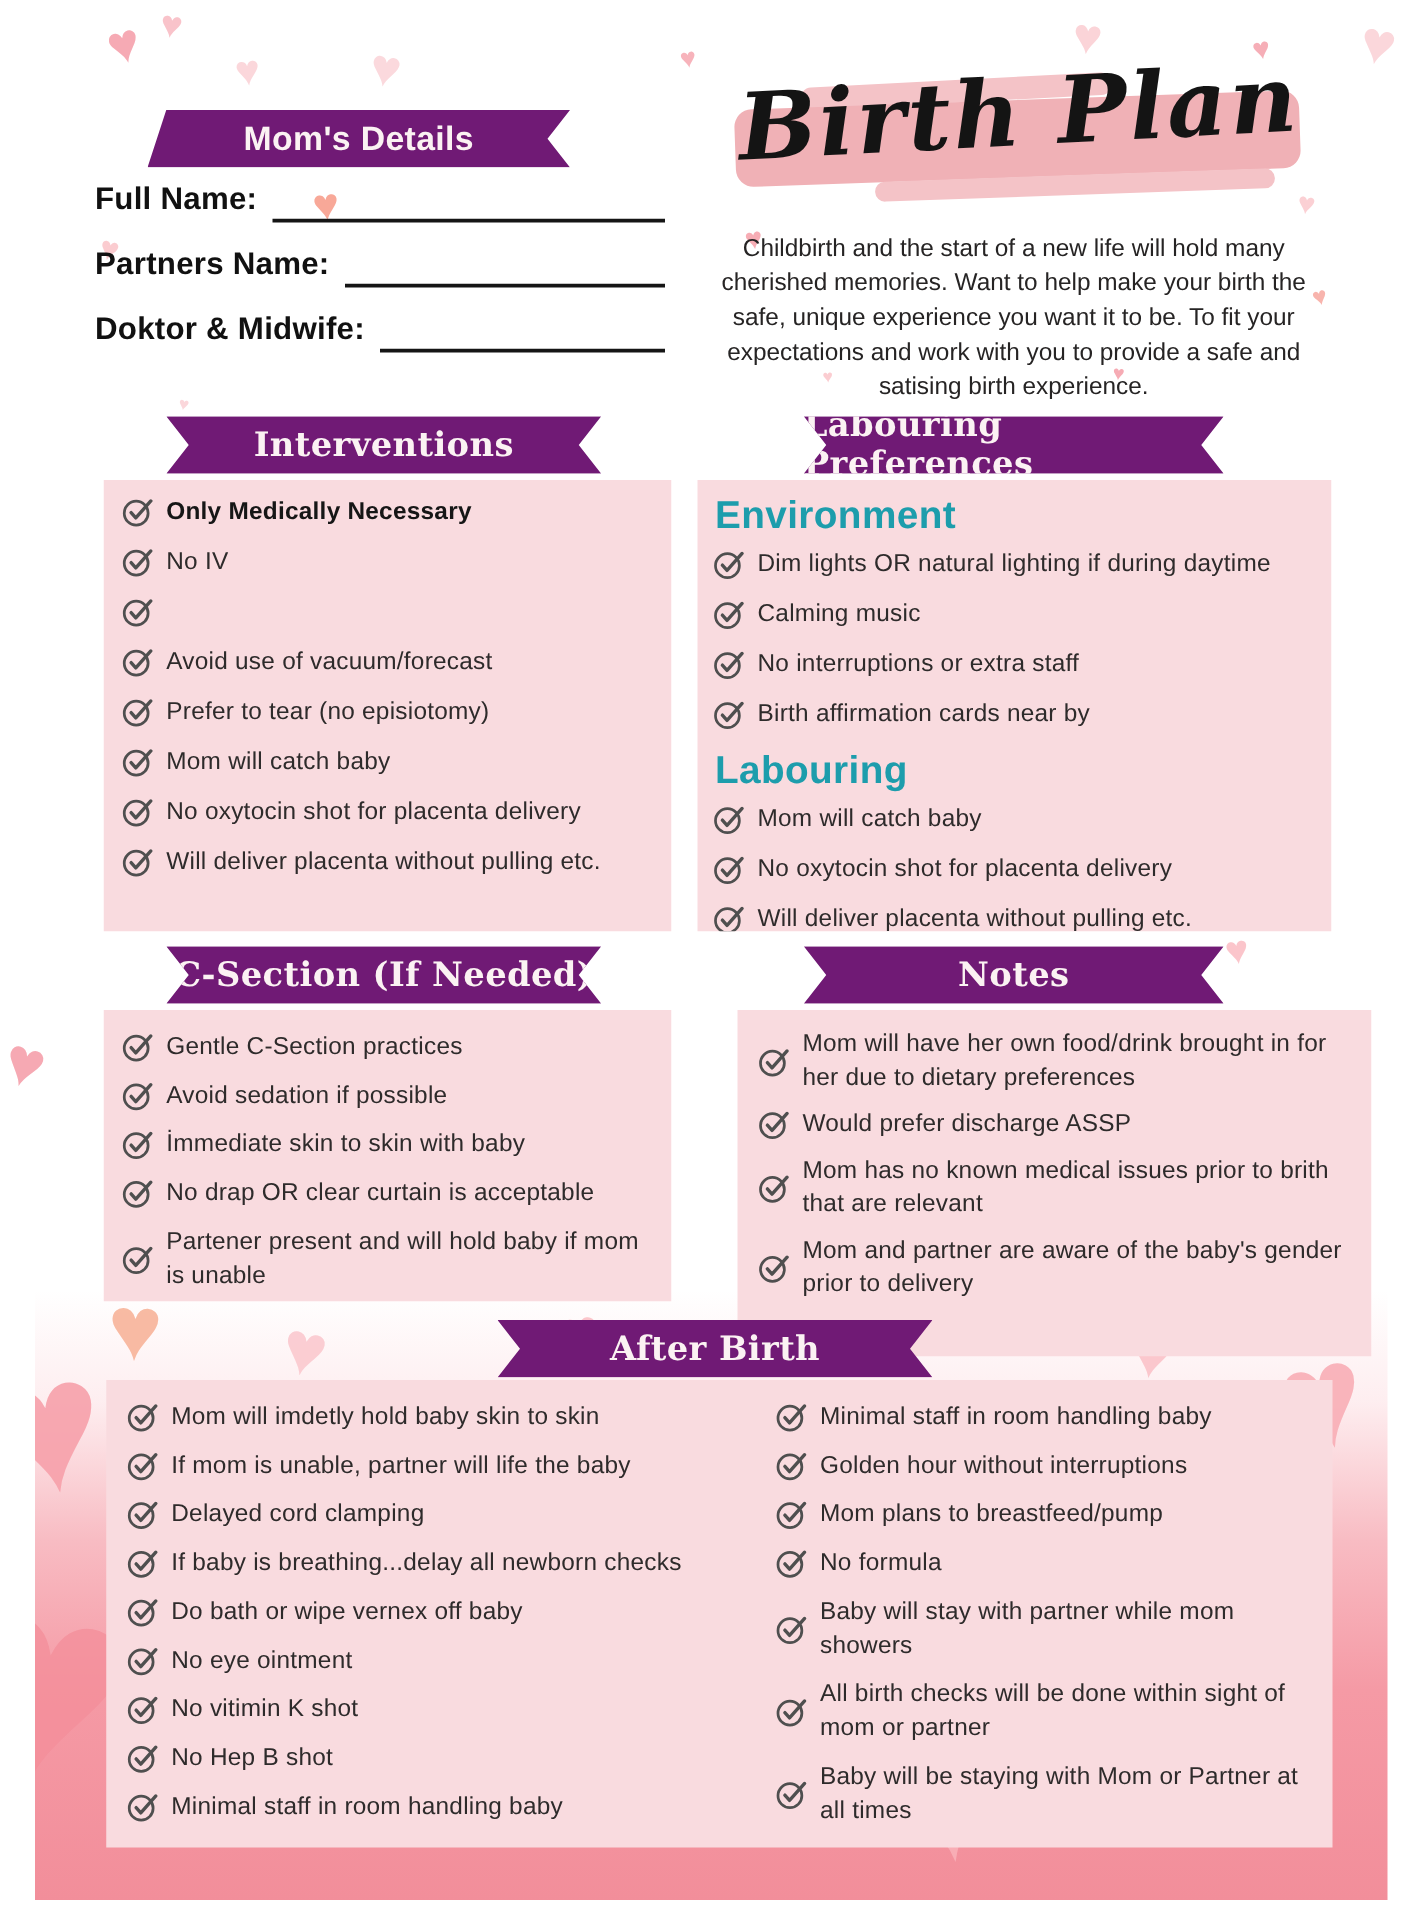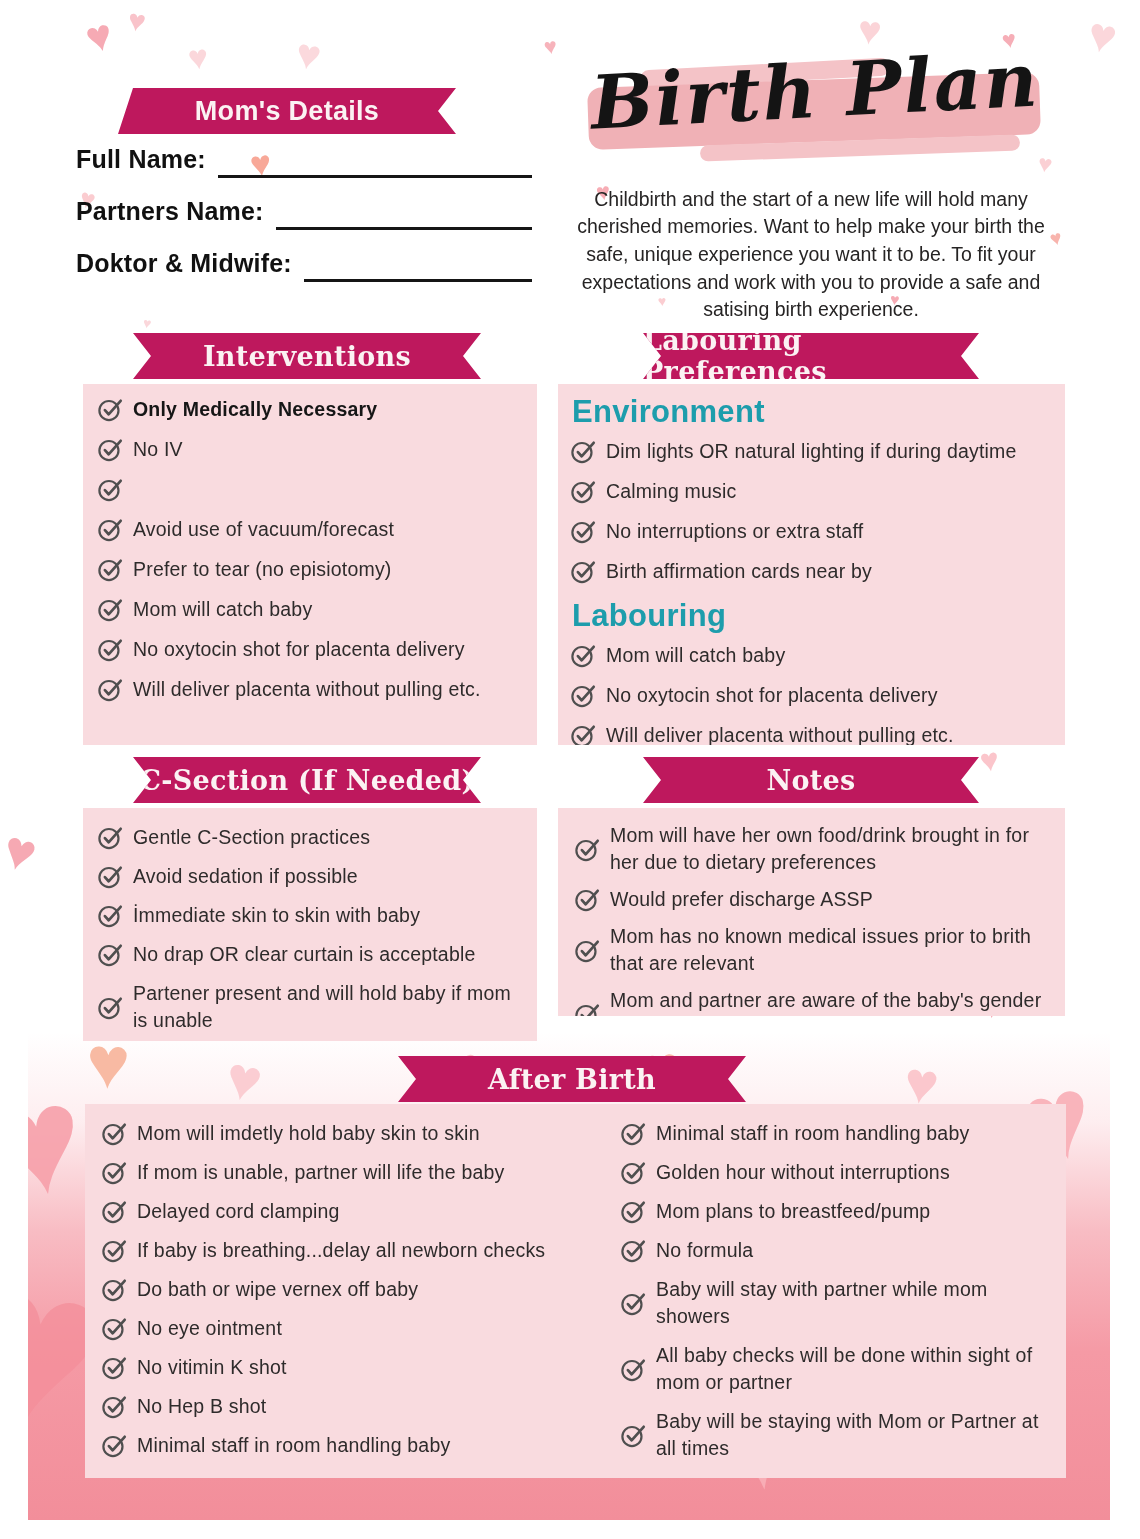--- a/index.html
+++ b/index.html
@@ -5,21 +5,21 @@
   html,body{margin:0;padding:0;background:#ffffff;}
   .page{
     position:relative; width:1140px; height:1539px; margin:0 auto;
     background:#ffffff; overflow:hidden;
     font-family:"Liberation Sans", sans-serif; color:#2e2b2b;
   }
   
   .hrt{position:absolute; line-height:1; pointer-events:none; user-select:none;}
   
   .ribbon{
-    position:absolute; height:46px; background:#be185d; color:#fbf2f3;
+    position:absolute; height:46px; background:#701a75; color:#fbf2f3;
     display:flex; align-items:center; justify-content:center;
     font-family:"DejaVu Serif", serif; font-weight:bold; font-size:27px;
     clip-path:polygon(0 0,100% 0,calc(100% - 18px) 50%,100% 100%,0 100%,18px 50%);
     letter-spacing:.3px; z-index:3;
   }
   .ribbon--flag{
     clip-path:polygon(15px 0,100% 0,calc(100% - 18px) 50%,100% 100%,0 100%);
   }
   
   .field-row{position:absolute; left:76px; width:456px; display:flex; align-items:flex-start;}
@@ -59,21 +59,21 @@
   .group-heading{
     font-size:31px; font-weight:bold; color:#1d9dac; margin:2px 0 8px 2px; letter-spacing:.3px;
   }
   
   .p-interventions{left:83px; top:384px; width:454px; height:361px; padding:12px 8px 0 14px; box-sizing:border-box;}
   .p-interventions .check-item{margin-bottom:13px;}
   .p-labouring{left:558px; top:384px; width:507px; height:361px; padding:8px 6px 0 12px; box-sizing:border-box;}
   .p-labouring .check-item{margin-bottom:13px;}
   .p-csection{left:83px; top:808px; width:454px; height:233px; padding:16px 8px 0 14px; box-sizing:border-box;}
   .p-csection .check-item{margin-bottom:12px;}
-  .p-notes{left:558px; top:808px; width:507px; height:208px; padding:14px 6px 0 16px; box-sizing:border-box;}
+  .p-notes{left:590px; top:808px; width:507px; height:277px; padding:14px 6px 0 16px; box-sizing:border-box;}
   .p-notes .check-item{margin-bottom:10px;}
   .p-afterbirth{
     left:85px; top:1104px; width:981px; height:374px; padding:16px 10px 0 16px;
     box-sizing:border-box; display:flex; gap:14px;
   }
   .ab-col-left{width:505px;}
   .ab-col-right{flex:1;}
   .p-afterbirth .check-item{margin-bottom:12px;}
   
   .collage{
@@ -427,21 +427,21 @@
       <li class="check-item">
         <svg class="ci">
             <use href="#ck"></use>
           </svg>
         <span>Baby will stay with partner while mom showers</span>
       </li>
       <li class="check-item">
         <svg class="ci">
             <use href="#ck"></use>
           </svg>
-        <span>All baby checks will be done within sight of mom or partner</span>
+        <span>All birth checks will be done within sight of mom or partner</span>
       </li>
       <li class="check-item">
         <svg class="ci">
             <use href="#ck"></use>
           </svg>
         <span>Baby will be staying with Mom or Partner at all times</span>
       </li>
     </ul>
   </div>
 

